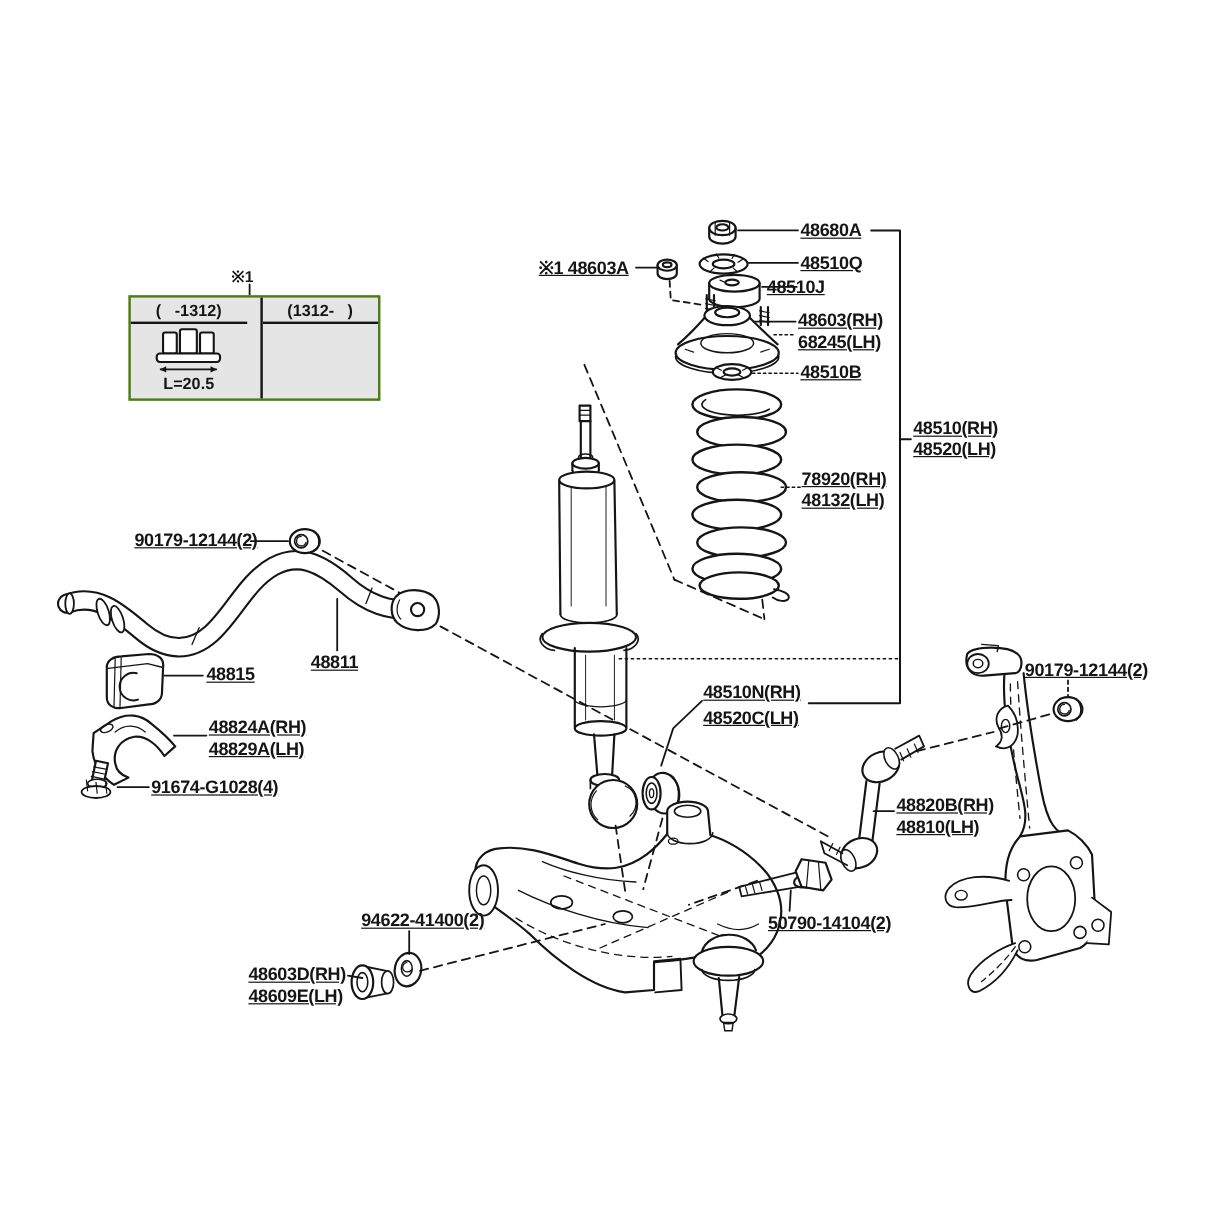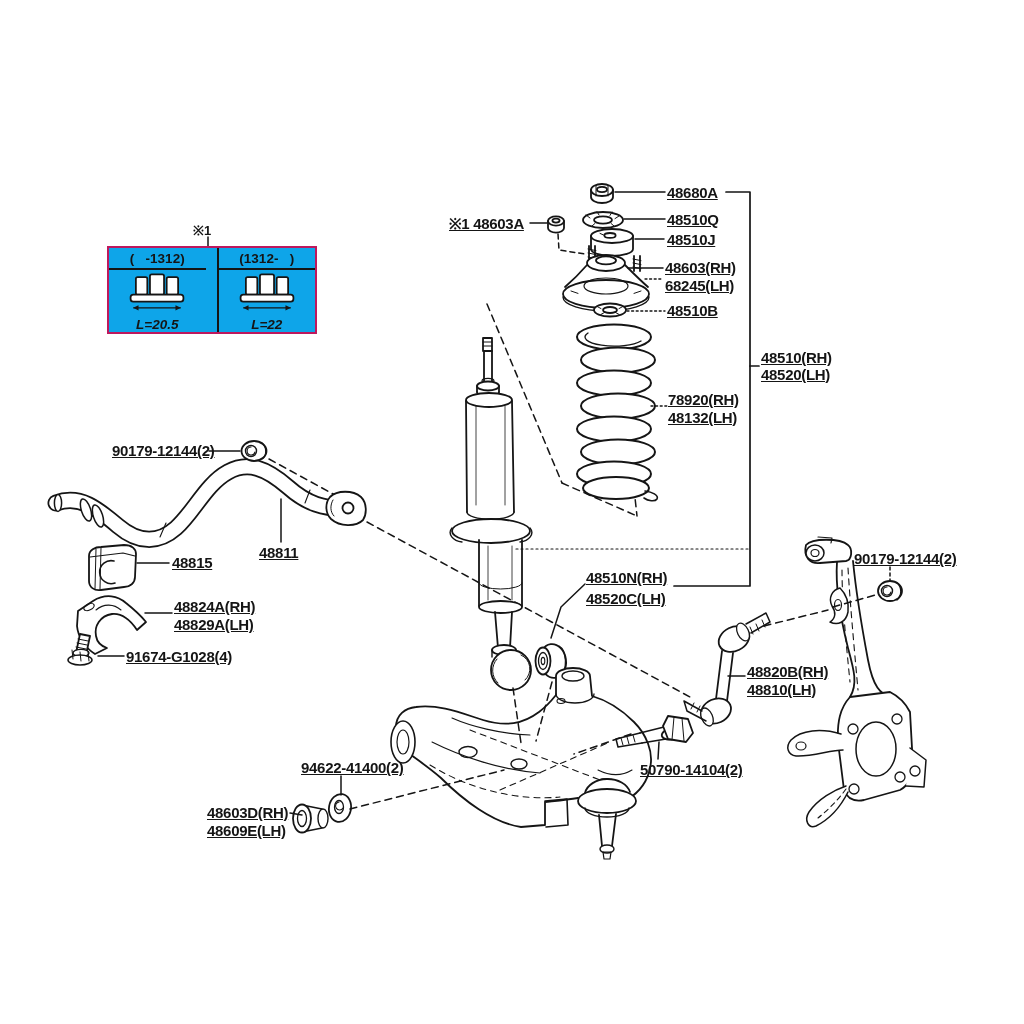--- a/index.html
+++ b/index.html
@@ -2,26 +2,26 @@
 <html><head>
 <meta charset="utf-8">
 <style>
   html,body{margin:0;padding:0;background:#fff;}
   .stage{position:relative;width:1024px;height:1024px;background:#fff;overflow:hidden;
          font-family:"Liberation Sans",sans-serif;}
   .art{position:absolute;left:0;top:0;z-index:1;}
   .lbl{position:absolute;z-index:3;font-weight:bold;font-size:15px;line-height:17px;
        color:#151515;white-space:pre;letter-spacing:-0.3px;text-decoration:underline;}
   .ptable{position:absolute;left:107px;top:246px;width:206px;height:84px;z-index:3;
-          border:2px solid #be185d;display:flex;background:#0ea5e9;}
+          border:2px solid #4d7c0f;display:flex;background:#e5e5e5;}
   .pcol{flex:1;display:flex;flex-direction:column;}
   .pcol+.pcol{border-left:2px solid #151515;margin-left:11px;}
   .phead{height:20px;border-bottom:2px solid #151515;display:flex;align-items:center;
          justify-content:center;font-weight:bold;font-size:13.5px;white-space:pre;color:#151515;}
-  .pbody{flex:1;display:flex;flex-direction:column;align-items:center;justify-content:space-between;font-style:italic;}
+  .pbody{flex:1;display:flex;flex-direction:column;align-items:center;justify-content:flex-start;}
   .pdim{font-weight:bold;font-size:13.5px;color:#151515;margin-top:-2px;}
   .tmark{position:absolute;left:193px;top:221px;z-index:3;font-weight:bold;font-size:13px;color:#151515;}
 </style>
 </head>
 <body>
 
 <div class="stage">
 
 <svg class="art" width="1024" height="1024" viewBox="0 0 1024 1024" fill="none" stroke="#151515" stroke-width="1.8" stroke-linecap="round" stroke-linejoin="round">
 
@@ -295,37 +295,26 @@
         <rect x="46" y="8" width="13" height="20" rx="2" fill="#fff"></rect>
         <rect x="5" y="28" width="60" height="8" rx="3" fill="#fff"></rect>
         <path d="M8,43 L62,43" stroke-width="1.6"></path>
         <path d="M8,43 l6,-3 v6 z M62,43 l-6,-3 v6 z" fill="#151515" stroke="none"></path>
       </svg>
       <div class="pdim">L=20.5</div>
     </div>
   </div>
   <div class="pcol">
     <div class="phead">(1312-   )</div>
-    <div class="pbody">
-      <svg width="70" height="44" viewBox="0 0 70 50" fill="none" stroke="#151515" stroke-width="2">
-        <rect x="11" y="8" width="13" height="20" rx="2" fill="#fff"></rect>
-        <rect x="27" y="5" width="16" height="23" rx="2" fill="#fff"></rect>
-        <rect x="46" y="8" width="13" height="20" rx="2" fill="#fff"></rect>
-        <rect x="5" y="28" width="60" height="8" rx="3" fill="#fff"></rect>
-        <path d="M8,43 L62,43" stroke-width="1.6"></path>
-        <path d="M8,43 l6,-3 v6 z M62,43 l-6,-3 v6 z" fill="#151515" stroke="none"></path>
-      </svg>
-      <div class="pdim">L=22</div>
-    </div>
   </div>
 </div>
 
 <div class="lbl" style="left:667px;top:184px">48680A</div>
 <div class="lbl" style="left:667px;top:211px">48510Q</div>
-<div class="lbl" style="left:667px;top:231px">48510J</div>
+<div class="lbl" style="left:639px;top:231px">48510J</div>
 <div class="lbl" style="left:665px;top:259px">48603(RH)</div>
 <div class="lbl" style="left:665px;top:277px">68245(LH)</div>
 <div class="lbl" style="left:667px;top:302px">48510B</div>
 <div class="lbl" style="left:761px;top:349px">48510(RH)</div>
 <div class="lbl" style="left:761px;top:366px">48520(LH)</div>
 <div class="lbl" style="left:668px;top:391px">78920(RH)</div>
 <div class="lbl" style="left:668px;top:409px">48132(LH)</div>
 <div class="lbl" style="left:449px;top:215px">※1 48603A</div>
 <div class="lbl" style="left:112px;top:442px">90179-12144(2)</div>
 <div class="lbl" style="left:259px;top:544px">48811</div>

